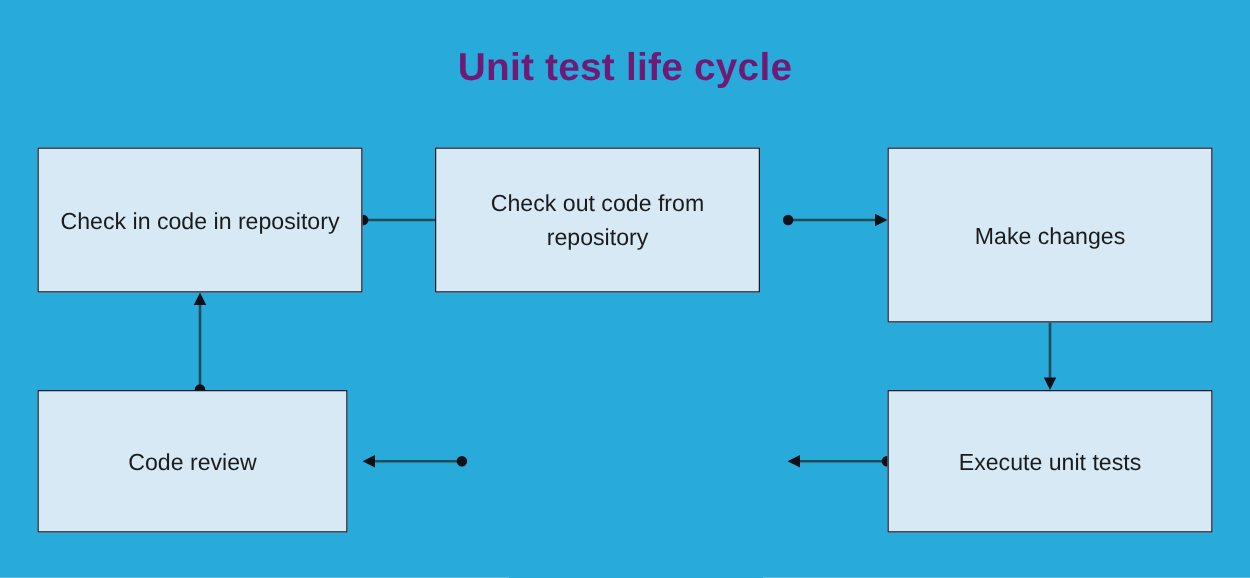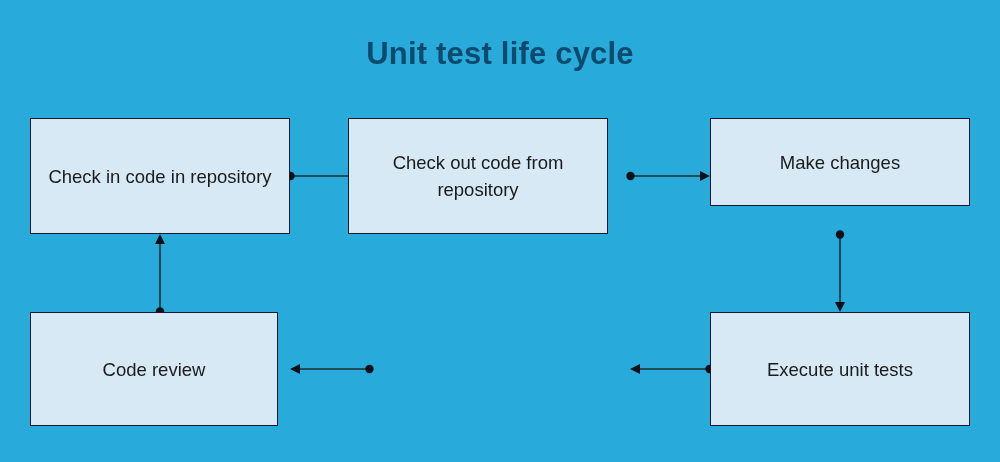--- a/index.html
+++ b/index.html
@@ -19,21 +19,21 @@
     height: 462px;
     background: #28aadb;
     overflow: hidden;
   }
   #diagram-title {
     position: absolute;
     left: 0;
     top: 34px;
     width: 1000px;
     text-align: center;
-    color: #0c4a6e;
+    color: #701a75;
     font-size: 31px;
     font-weight: bold;
     letter-spacing: 0.2px;
     line-height: 40px;
     white-space: nowrap;
   }
   .flow-node {
     position: absolute;
     background: #d6e9f5;
     border: 1.3px solid #17182b;
@@ -46,21 +46,21 @@
     z-index: 3;
   }
   .flow-node-label {
     color: #1b1b1b;
     font-size: 18.5px;
     line-height: 27px;
     font-weight: normal;
   }
   #node-checkin   { left: 30px;  top: 118px; width: 260px; height: 116px; }
   #node-checkout  { left: 348px; top: 118px; width: 260px; height: 116px; }
-  #node-changes   { left: 710px; top: 118px; width: 260px; height: 88px; }
+  #node-changes   { left: 710px; top: 118px; width: 260px; height: 140px; }
   #node-review    { left: 30px;  top: 312px; width: 248px; height: 114px; }
   #node-fix       { left: 370px; top: 312px; width: 260px; height: 114px; }
   #node-execute   { left: 710px; top: 312px; width: 260px; height: 114px; }
 
   #connector-layer {
     position: absolute;
     left: 0;
     top: 0;
     width: 1000px;
     height: 462px;

